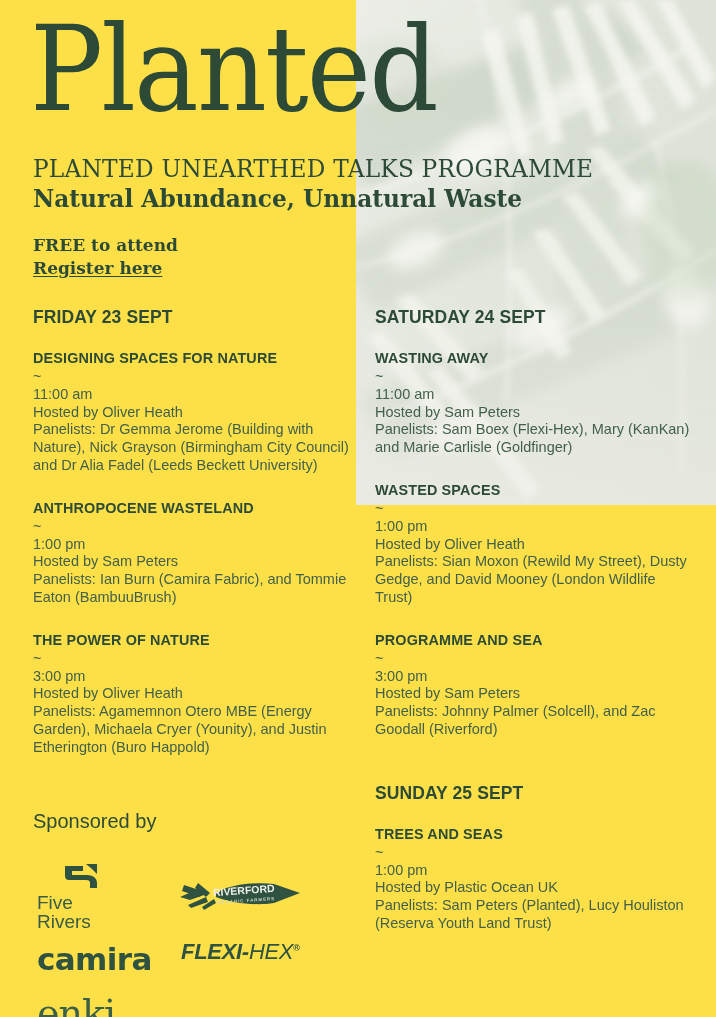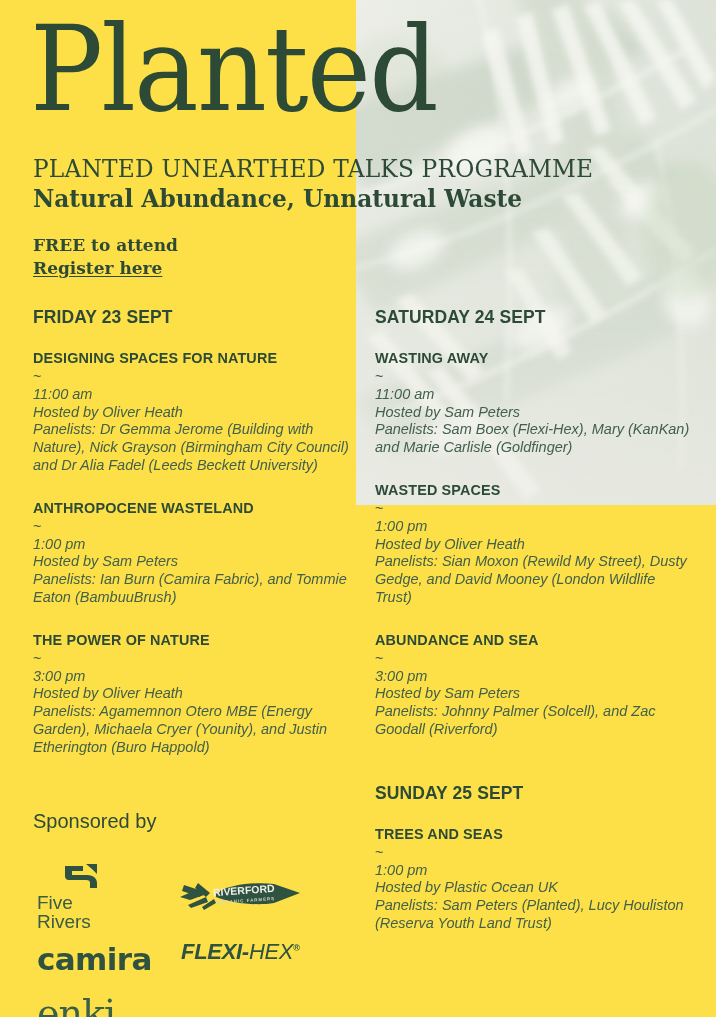--- a/index.html
+++ b/index.html
@@ -140,21 +140,20 @@
     font-size: 14.5px;
     line-height: 1.22;
     color: #43604b;
   }
   .talk-time,
   .talk-host,
   .talk-panel {
     font-size: 14.5px;
     line-height: 1.23;
     color: #43604b;
-    font-style: italic;
   }
 
   
   #sponsors { position: absolute; left: 33px; top: 810px; width: 320px; }
   .sponsored-by {
     font-size: 20px;
     font-weight: 400;
     color: #2c4a36;
     margin-bottom: 30px;
   }
@@ -351,21 +350,21 @@
 
       <div class="talk">
         <div class="talk-title">WASTED SPACES</div>
         <div class="talk-tilde">~</div>
         <div class="talk-time">1:00 pm</div>
         <div class="talk-host">Hosted by Oliver Heath</div>
         <div class="talk-panel">Panelists: Sian Moxon (Rewild My Street), Dusty Gedge, and David Mooney (London Wildlife Trust)</div>
       </div>
 
       <div class="talk">
-        <div class="talk-title">ABUNDANCE AND SEA</div>
+        <div class="talk-title">PROGRAMME AND SEA</div>
         <div class="talk-tilde">~</div>
         <div class="talk-time">3:00 pm</div>
         <div class="talk-host">Hosted by Sam Peters</div>
         <div class="talk-panel">Panelists: Johnny Palmer (Solcell), and Zac Goodall (Riverford)</div>
       </div>
     </div>
 
     <div>
       <div class="day-heading spaced-top">SUNDAY 25 SEPT</div>
 

